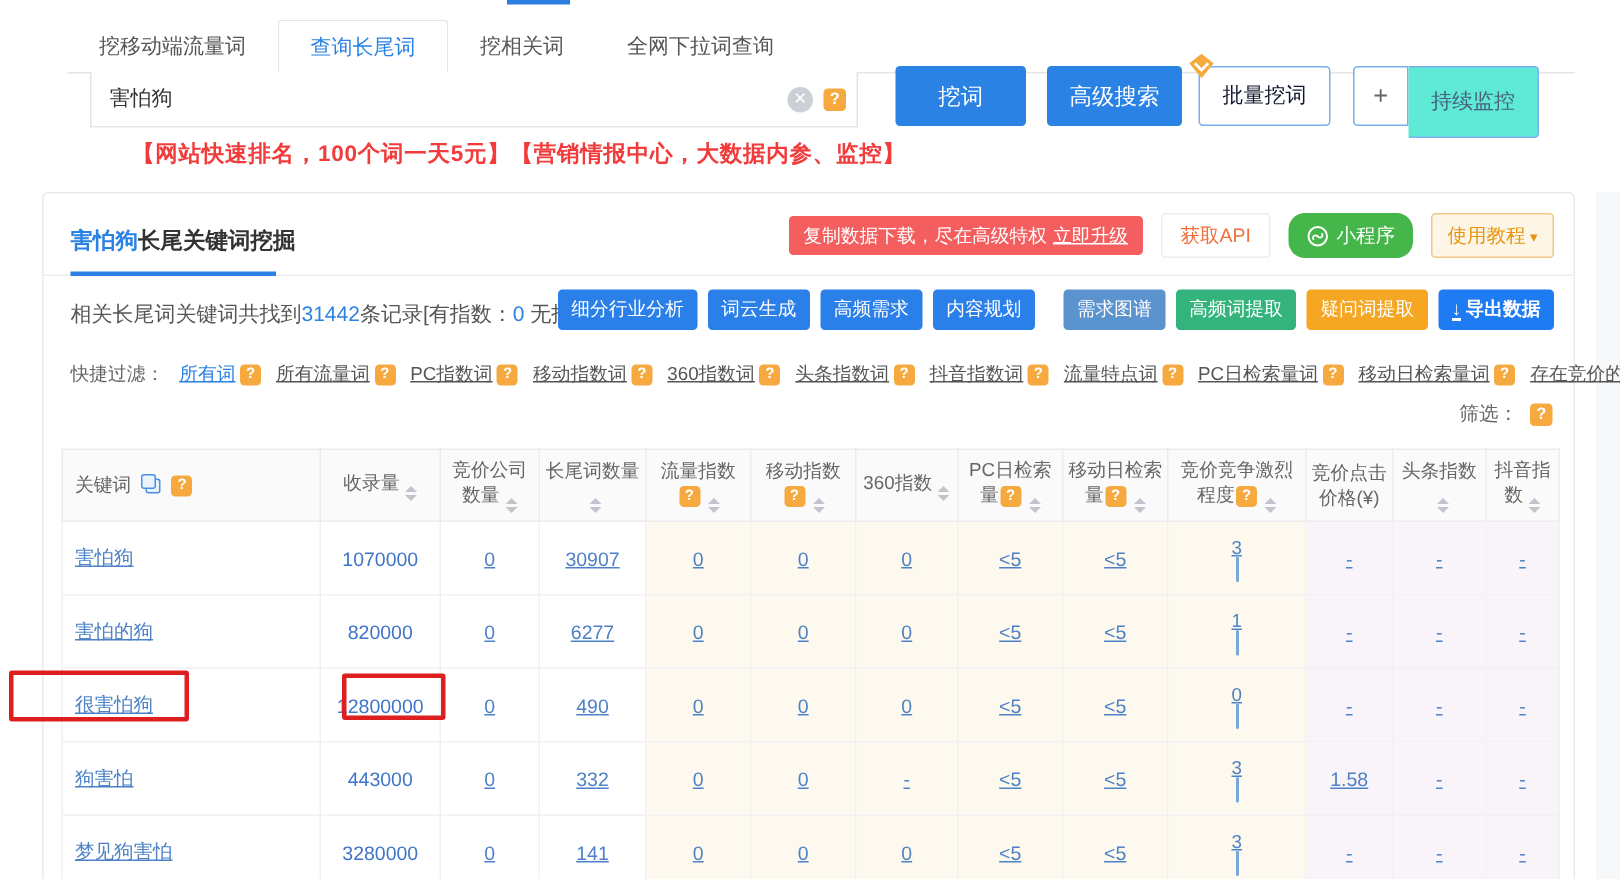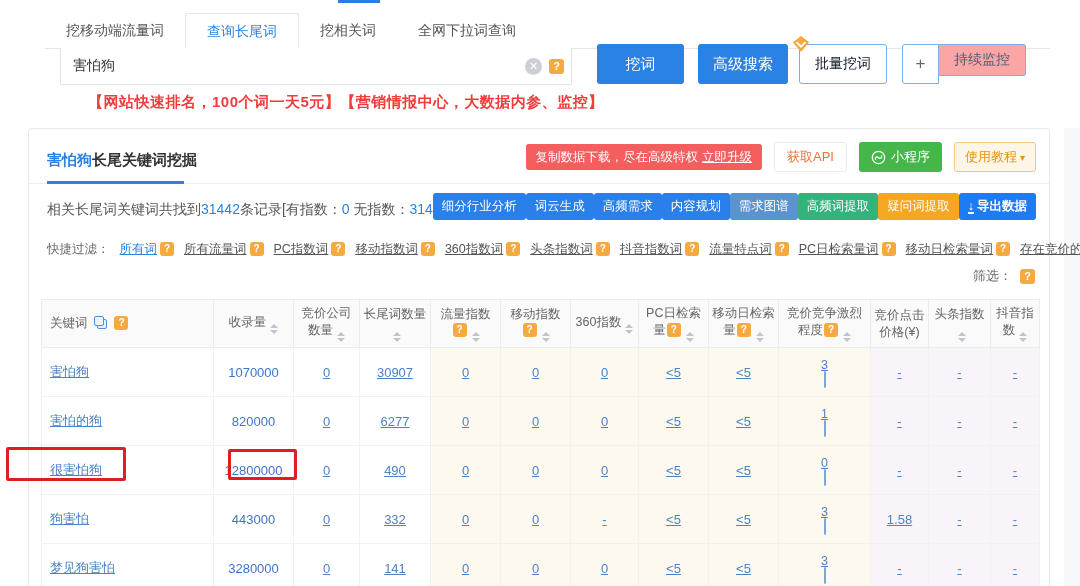--- a/index.html
+++ b/index.html
@@ -31,21 +31,21 @@
   .btn-dig { position:absolute; left:597px; top:44px; width:87px; height:40px; background:#2a82e4;
     color:#fff; font-size:15px; border:none; border-radius:3px; cursor:pointer; }
   .btn-adv { position:absolute; left:698px; top:44px; width:90px; height:40px; background:#2a82e4;
     color:#fff; font-size:15px; border:none; border-radius:3px; cursor:pointer; }
   .btn-batch { position:absolute; left:799px; top:44px; width:88px; height:40px; background:#fff;
     color:#0f172a; font-size:14px; border:1px solid #79aef0; border-radius:3px; cursor:pointer; }
   .vip-badge { position:absolute; left:792px; top:35px; width:18px; height:18px; z-index:3; }
   .monitor-group { position:absolute; left:902px; top:44px; height:40px; display:flex; }
   .btn-plus { width:37px; height:40px; background:#fff; border:1px solid #79aef0; border-radius:3px 0 0 3px;
     color:#666; font-size:17px; cursor:pointer; }
-  .btn-monitor { width:87px; height:32px; background:#fca5a5; border:1px solid #79aef0; border-left:none;
+  .btn-monitor { width:87px; height:48px; background:#5eead4; border:1px solid #79aef0; border-left:none;
     border-radius:0 3px 3px 0; color:#48617f; font-size:14px; cursor:pointer; }
 
   
   .notice { position:absolute; left:88px; top:93px; font-size:15px; font-weight:bold; color:#f23c3c;
     letter-spacing:.5px; }
 
   
   .card { position:absolute; left:28px; top:128px; width:1022px; height:470px; background:#fff;
     border:1px solid #e7e9eb; border-radius:4px; }
 
@@ -53,33 +53,33 @@
   .panel-title { position:absolute; left:18px; top:22px; font-size:15px; font-weight:bold; color:#333; }
   .panel-title .kw { color:#2a82e4; }
   .title-underline { position:absolute; left:18px; top:52px; width:137px; height:3px; background:#2a82e4; }
   .header-actions { position:absolute; right:13px; top:13px; display:flex; gap:12px; align-items:center; height:30px; }
   .promo-badge { background:#f45e5e; color:#fff; font-size:12.5px; height:26px; line-height:26px;
     padding:0 10px; border-radius:3px; cursor:pointer; }
   .promo-badge .upg { text-decoration:underline; margin-left:4px; }
   .btn-api { background:#fff; border:1px solid #ececec; color:#f0703c; font-size:13px; height:30px;
     padding:0 12px; border-radius:3px; cursor:pointer; }
   .btn-mini { background:#45b649; border:none; color:#fff; font-size:13px; height:30px; padding:0 12px;
-    border-radius:3px; cursor:pointer; display:flex; align-items:center; gap:5px; }
+    border-radius:11px; cursor:pointer; display:flex; align-items:center; gap:5px; }
   .btn-tutorial { background:#fdf5e6; border:1px solid #f2c888; color:#e6940c; font-size:13px; height:30px;
     padding:0 10px; border-radius:3px; cursor:pointer; }
   .btn-tutorial .caret { font-size:10px; margin-left:3px; }
 
   
   .stats { position:absolute; left:18px; top:72px; font-size:14px; color:#555; }
   .stats .num { color:#2a82e4; }
-  .toolbar { position:absolute; right:13px; top:64px; display:flex; }
+  .toolbar { position:absolute; right:13px; top:64px; display:flex; gap:7px; }
   .tb-btn { height:27px; padding:0 9px; border:none; border-radius:3px; color:#fff; font-size:12.5px;
     cursor:pointer; white-space:nowrap; }
   .tb-blue { background:#2a7fe8; }
-  .tb-steel { background:#5b93cf; }
+  .tb-steel { background:#5b93cf;margin-left:12px; }
   .tb-green { background:#34b37d; }
   .tb-orange { background:#f5a623; }
   .tb-export { background:#1f7bf2; font-weight:bold; }
   .dl-icon { display:inline-block; border-bottom:2px solid #fff; line-height:11px; margin-right:3px;
     font-weight:bold; }
 
   
   .filters { position:absolute; left:18px; top:112px; font-size:12.5px; color:#666; white-space:nowrap; }
   .filters .flink { color:#555; text-decoration:underline; cursor:pointer; margin:0 3px 12px 10px; }
   .filters .flink.active { color:#2a82e4; }

